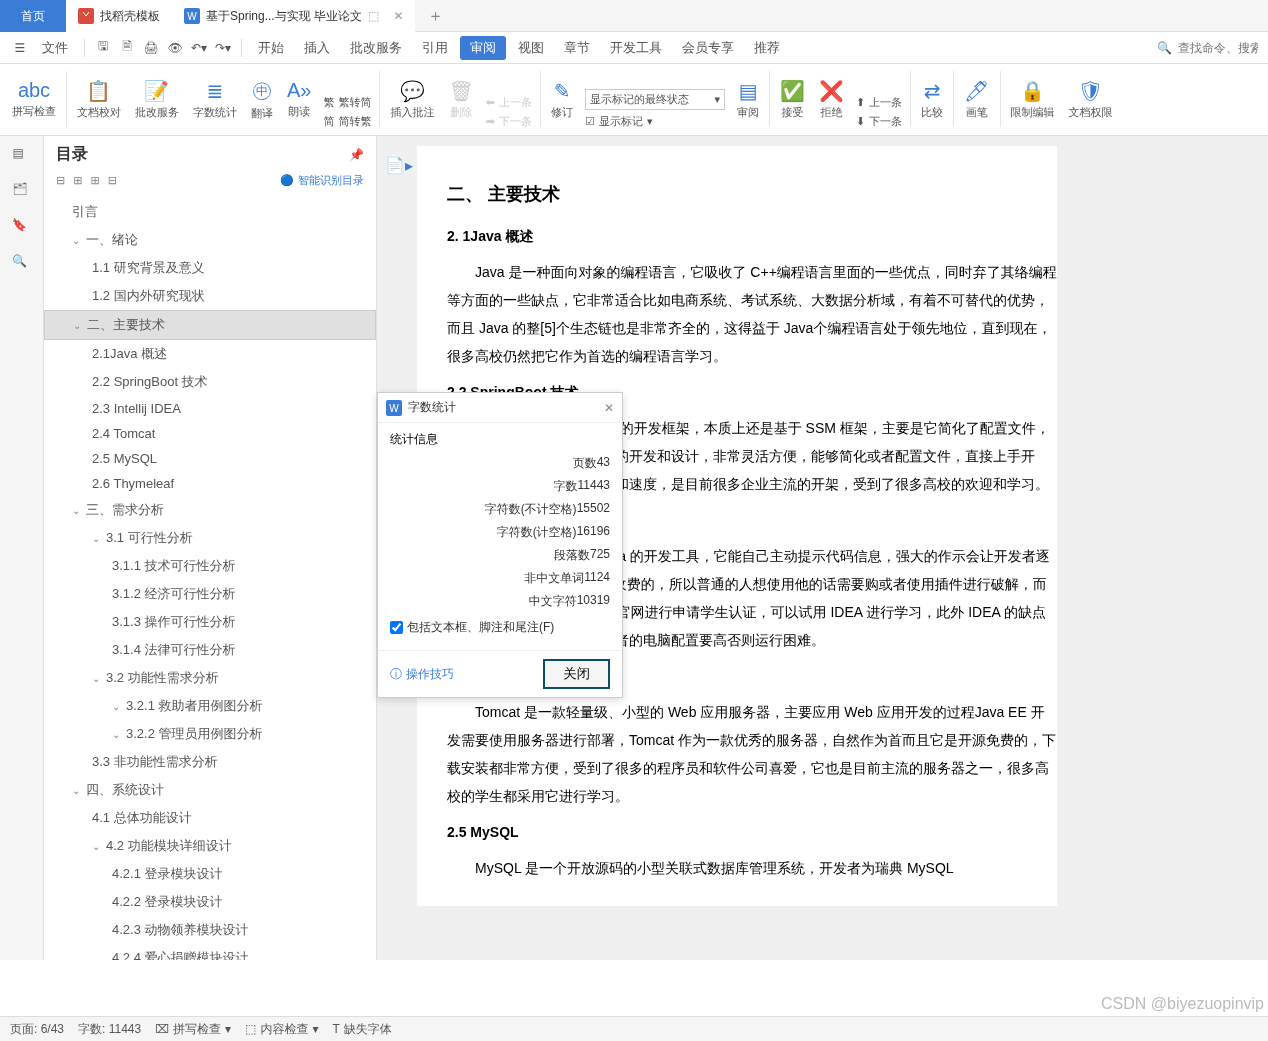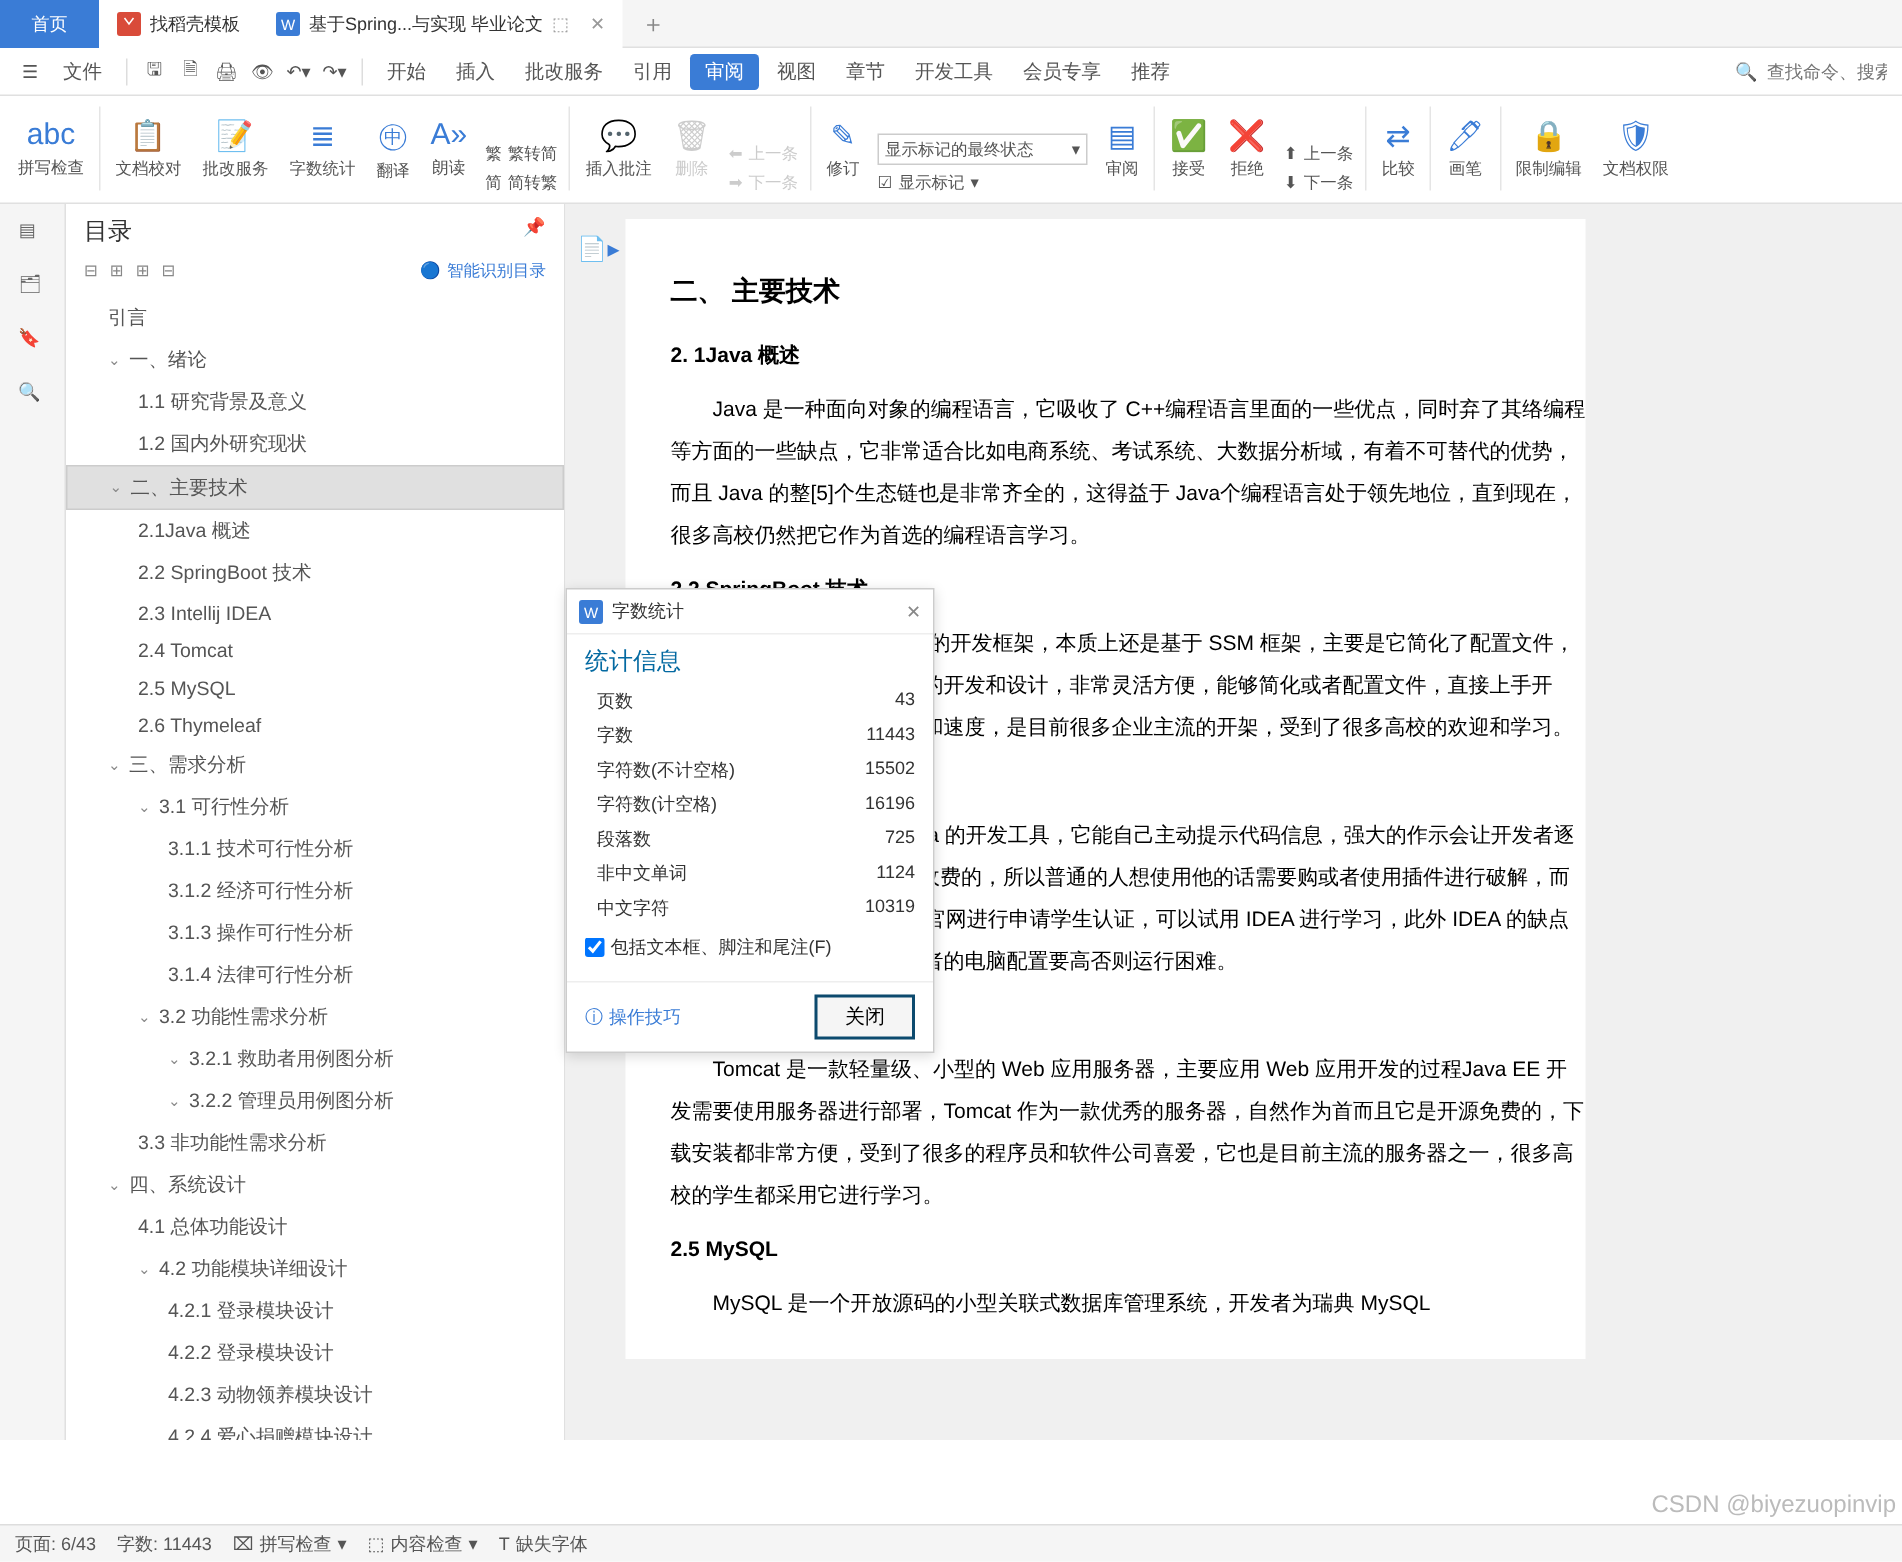--- a/index.html
+++ b/index.html
@@ -22,43 +22,43 @@
 .rb-grp{display:flex;flex-direction:column;align-items:center;justify-content:center;height:64px;padding:0 6px;gap:2px;cursor:pointer;font-size:11px;color:#555}
 .rb-grp .ico{font-size:20px;color:#3a7cd6}
 .rb-sep{width:1px;height:56px;background:#e5e5e5;margin:4px 2px}
 .rb-col{display:flex;flex-direction:column;gap:4px;padding:2px 4px;font-size:11px;color:#555}
 .rb-row{display:flex;align-items:center;gap:4px;white-space:nowrap}
 .dropdown{border:1px solid #ccc;padding:2px 4px;font-size:11px;background:#fff;display:flex;align-items:center;gap:0;min-width:140px;justify-content:space-between}
 .main{display:flex;height:824px}
 .sidebar-icons{width:44px;background:#f5f5f5;border-right:1px solid #e0e0e0;display:flex;flex-direction:column;align-items:center;padding-top:10px;gap:18px}
 .sidebar-icons .sic{width:18px;height:18px;color:#666;cursor:pointer}
 .outline{width:333px;border-right:1px solid #e0e0e0;display:flex;flex-direction:column;background:#fff}
-.outline-hd{padding:8px 12px;font-size:16px;font-weight:400;display:flex;align-items:flex-start;justify-content:space-between}
+.outline-hd{padding:8px 12px;font-size:16px;font-weight:700;display:flex;align-items:center;justify-content:space-between}
 .outline-tools{display:flex;gap:8px;padding:0 12px 6px;color:#888;font-size:11px;align-items:center}
 .outline-tools .rt{margin-left:auto;color:#3a7cd6;display:flex;align-items:center;gap:4px}
 .outline-tree{flex:1;overflow-y:auto;padding:4px 0}
 .tree-item{padding:5px 10px 5px 24px;font-size:13px;color:#555;cursor:pointer;display:flex;align-items:center;gap:4px;white-space:nowrap}
 .tree-item.lv1{padding-left:28px}
 .tree-item.lv2{padding-left:48px}
 .tree-item.lv3{padding-left:68px}
 .tree-item.sel{background:#e0e0e0;border:1px solid #ccc}
 .tree-item .chev{width:10px;color:#888;font-size:10px}
 .doc-area{flex:1;background:#f0f0f0;position:relative;overflow:hidden}
 .page{background:#fff;margin:10px 0 0 40px;padding:20px 0 20px 30px;font-family:"SimSun",serif;font-size:14px;line-height:2;color:#000;width:640px}
 .page h2{font-size:18px;font-weight:700;margin:10px 0}
 .page h3{font-size:14px;font-weight:700;margin:8px 0}
 .page p{text-indent:2em;margin:4px 0}
 .doc-icn{position:absolute;left:8px;top:20px;color:#3a7cd6;font-size:16px}
 .dialog{position:absolute;left:377px;top:392px;width:246px;background:#fff;border:1px solid #ccc;box-shadow:0 2px 8px rgba(0,0,0,.15);font-size:12px}
 .dialog-hd{display:flex;align-items:center;padding:6px 8px;gap:6px;border-bottom:1px solid #eee}
 .dialog-hd .ttl{flex:1}
 .dialog-hd .cls{cursor:pointer;color:#888}
 .dialog-body{padding:8px 12px}
-.dialog-body .sect{font-size:16px;margin-bottom:4px;color:#0369a1}
-.stat-row{display:flex;justify-content:space-between;padding:3px 0 3px 8px;font-size:12px}
+.dialog-body .sect{font-size:12px;margin-bottom:4px;color:#000000}
+.stat-row{display:flex;justify-content:flex-end;padding:3px 0 3px 8px;font-size:12px}
 .chk-row{padding:6px 0;display:flex;align-items:center;gap:4px}
 .dialog-ft{display:flex;justify-content:space-between;align-items:center;padding:8px 12px;border-top:1px solid #eee}
 .dialog-ft .tip{color:#3a7cd6;display:flex;align-items:center;gap:4px}
 .btn{border:2px solid #0c4a6e;background:#f5f5f5;padding:4px 18px;cursor:pointer}
 .statusbar{position:absolute;bottom:0;left:0;right:0;height:25px;background:#f5f5f5;border-top:1px solid #ddd;display:flex;padding:0 10px;font-size:12px;color:#555;gap:14px}
 .statusbar .itm{display:flex;align-items:center;gap:4px}
 .watermark{position:absolute;right:4px;bottom:28px;color:#bbb;font-size:16px;font-family:Liberation Sans, sans-serif}
 svg{display:block}
 </style>
 </head>

